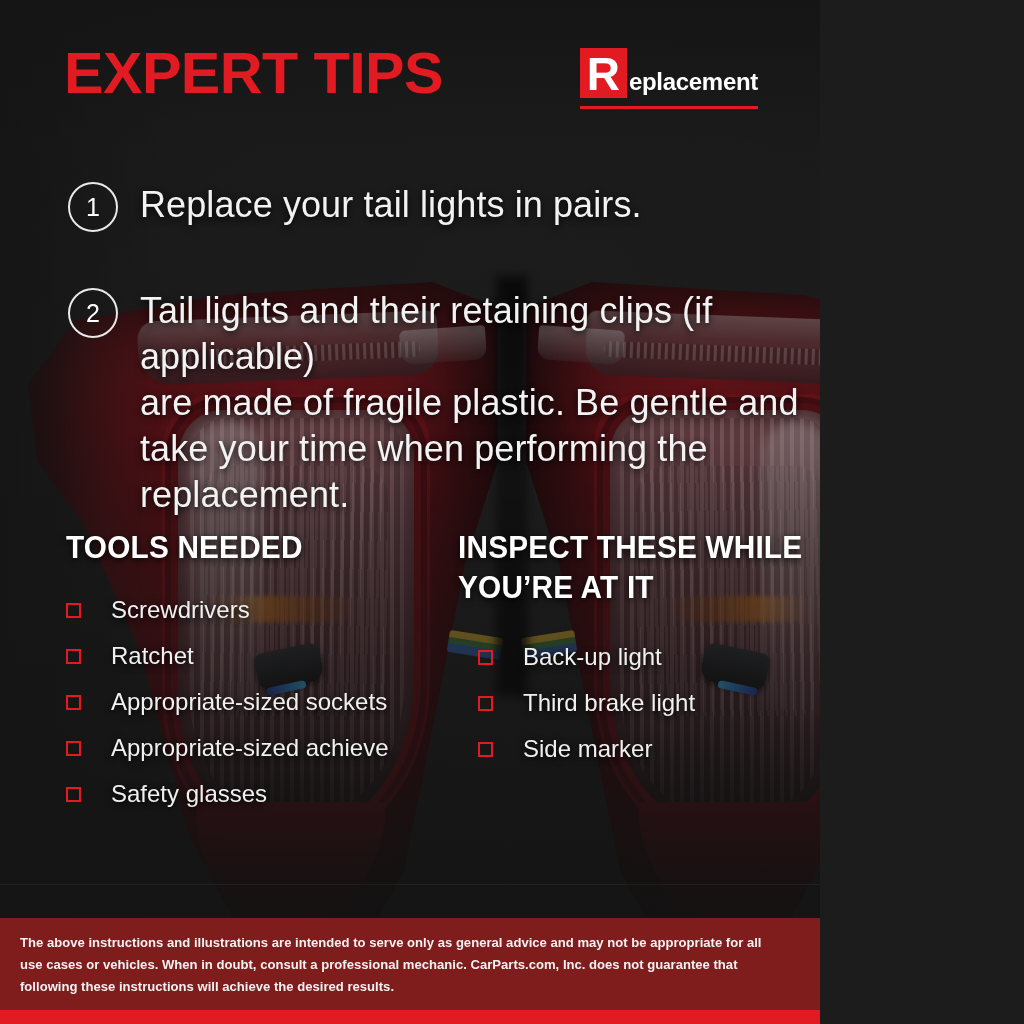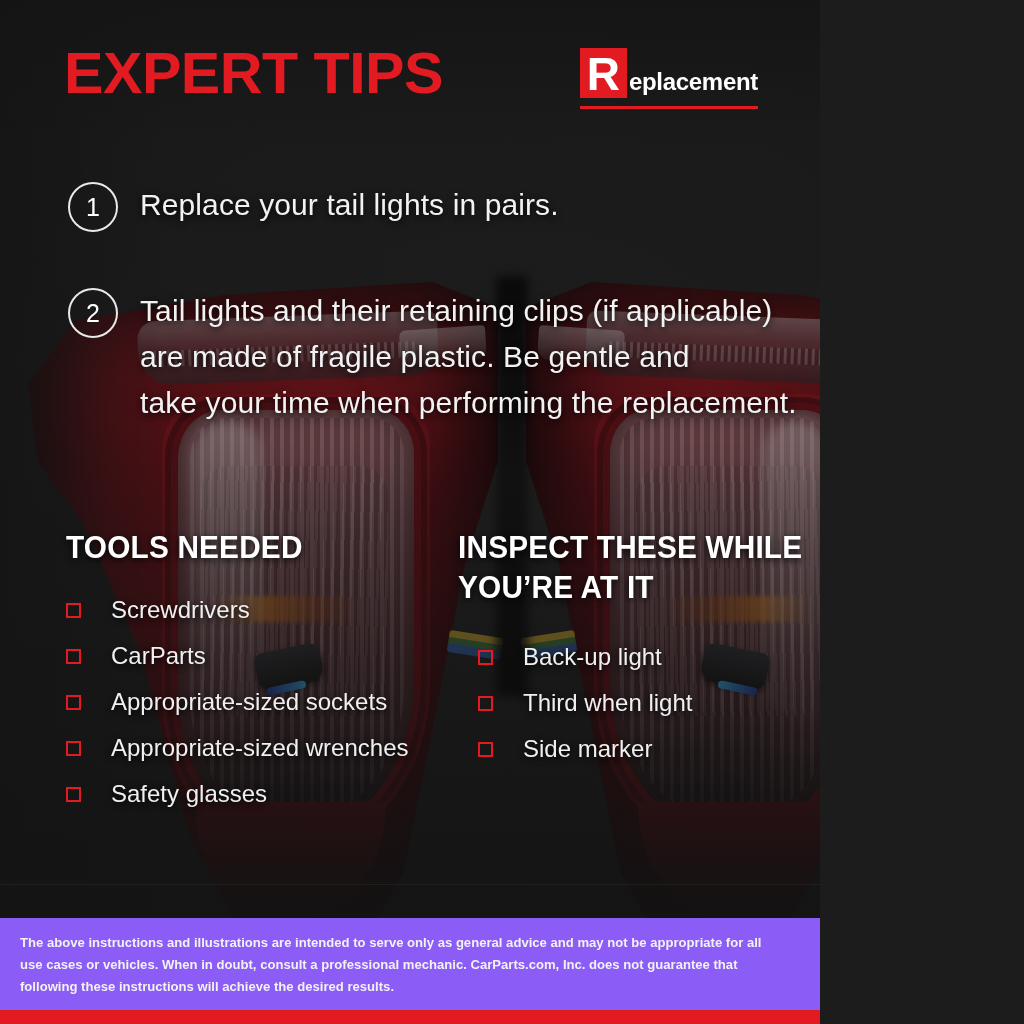--- a/index.html
+++ b/index.html
@@ -184,21 +184,21 @@
     flex:0 0 auto;
     width:46px;height:46px;border-radius:50%;
     border:2px solid #e9e9e9;
     color:#ffffff;
     font-size:25px;font-weight:normal;
     display:flex;align-items:center;justify-content:center;
     margin-right:22px;
   }
   .tip-text{
     color:#f2f2f2;
-    font-size:30px;
+    font-size:36px;
     line-height:46px;
     letter-spacing:0.1px;
     text-shadow:0 2px 7px rgba(0,0,0,.85);
     white-space:pre-line;
   }
   #tip1{left:68px;top:182px;}
   #tip2{left:68px;top:288px;}
 
   .col-head{
     position:absolute;
@@ -234,21 +234,21 @@
     width:11px;height:11px;
     border:2px solid #e21b22;
     margin-right:30px;
     display:inline-block;
   }
 
   
   .footer{
     position:absolute;left:0;right:0;bottom:14px;top:auto;
     height:auto;
-    background:#8b5cf6;
+    background:#7f1d1d;
     padding:14px 20px 12px 20px;
     box-sizing:border-box;
   }
   .footer p{
     margin:0;color:#f2f2f2;
     font-size:13.5px;line-height:22px;
     font-weight:bold;
     transform:scaleX(0.97);transform-origin:left center;
   }
   .footer-band{
@@ -333,46 +333,46 @@
 YOU’RE AT IT</div>
 
     <div class="list" id="list-tools">
       <ul>
         <li>
             <span class="bullet"></span>
             <span>Screwdrivers</span>
           </li>
         <li>
             <span class="bullet"></span>
-            <span>CarParts</span>
+            <span>Ratchet</span>
           </li>
         <li>
             <span class="bullet"></span>
             <span>Appropriate-sized sockets</span>
           </li>
         <li>
             <span class="bullet"></span>
-            <span>Appropriate-sized wrenches</span>
+            <span>Appropriate-sized achieve</span>
           </li>
         <li>
             <span class="bullet"></span>
             <span>Safety glasses</span>
           </li>
       </ul>
     </div>
 
     <div class="list" id="list-inspect">
       <ul>
         <li>
             <span class="bullet"></span>
             <span>Back-up light</span>
           </li>
         <li>
             <span class="bullet"></span>
-            <span>Third when light</span>
+            <span>Third brake light</span>
           </li>
         <li>
             <span class="bullet"></span>
             <span>Side marker</span>
           </li>
       </ul>
     </div>
 
     <div class="footer-sep"></div>
     <div class="footer">

